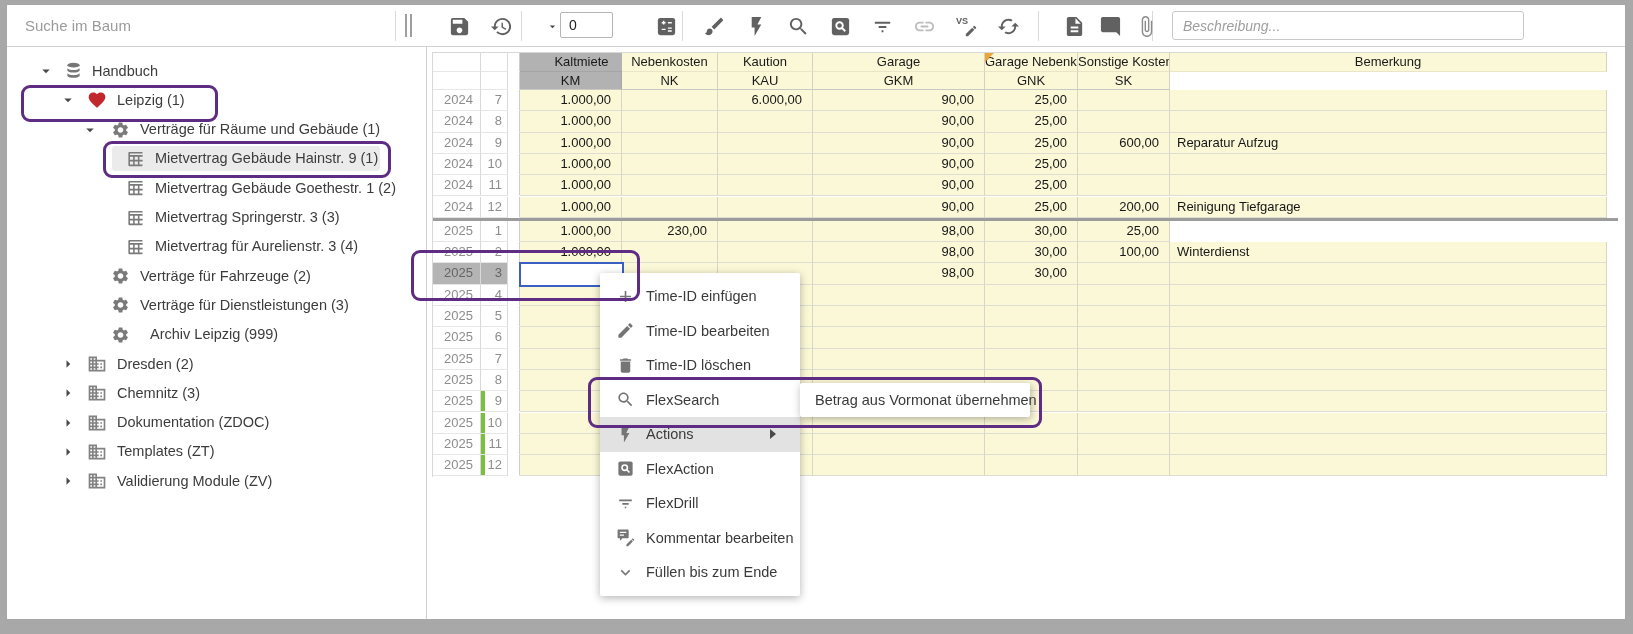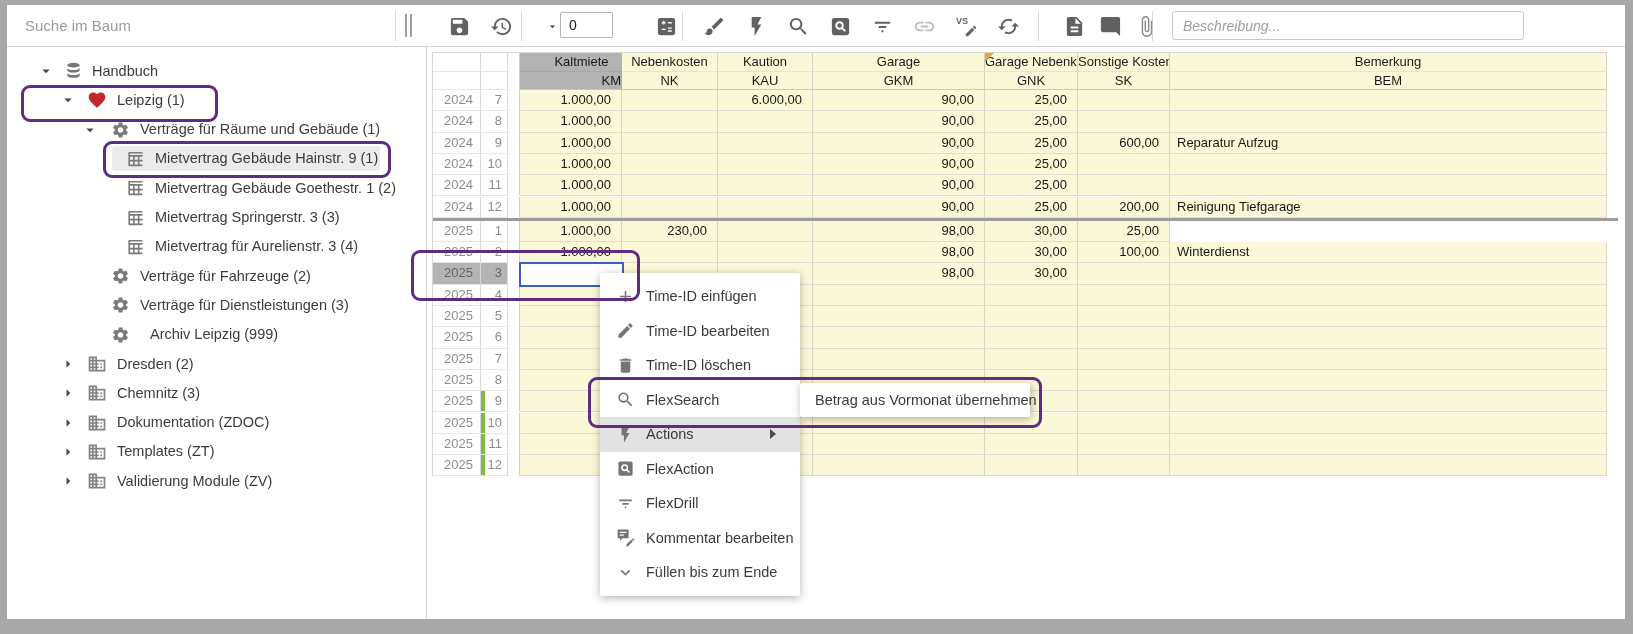--- a/index.html
+++ b/index.html
@@ -347,27 +347,26 @@
       <div class="gc chy hselc" style="left: 520px; top: 53px; width: 124px; height: 18.5px; line-height: 17.5px;">Kaltmiete</div>
       <div class="gc chy" style="left: 622px; top: 53px; width: 96px; height: 18.5px; line-height: 17.5px;">Nebenkosten</div>
       <div class="gc chy" style="left: 718px; top: 53px; width: 95px; height: 18.5px; line-height: 17.5px;">Kaution</div>
       <div class="gc chy" style="left: 813px; top: 53px; width: 172px; height: 18.5px; line-height: 17.5px;">Garage</div>
       <div class="gc chy" style="left: 985px; top: 53px; width: 93px; height: 18.5px; line-height: 17.5px;">Garage Nebenkost<div class="cmark"></div></div>
       <div class="gc chy" style="left: 1078px; top: 53px; width: 92px; height: 18.5px; line-height: 17.5px;">Sonstige Kosten</div>
       <div class="gc chy" style="left: 1170px; top: 53px; width: 437px; height: 18.5px; line-height: 17.5px;">Bemerkung</div>
       <div class="gc crh" style="left: 433px; top: 71.5px; width: 48px; height: 18.5px; line-height: 17.5px;"></div>
       <div class="gc crh" style="left: 481px; top: 71.5px; width: 27px; height: 18.5px; line-height: 17.5px;"></div>
       <div class="gc csp" style="left: 508px; top: 71.5px; width: 12px; height: 18.5px; line-height: 17.5px;"></div>
-      <div class="gc chy chy2 hselc" style="left: 520px; top: 71.5px; width: 102px; height: 18.5px; line-height: 17.5px; text-align: right;">KM</div>
+      <div class="gc chy chy2 hselc" style="left: 520px; top: 71.5px; width: 102px; height: 18.5px; line-height: 17.5px;">KM</div>
       <div class="gc chy chy2" style="left: 622px; top: 71.5px; width: 96px; height: 18.5px; line-height: 17.5px;">NK</div>
       <div class="gc chy chy2" style="left: 718px; top: 71.5px; width: 95px; height: 18.5px; line-height: 17.5px;">KAU</div>
       <div class="gc chy chy2" style="left: 813px; top: 71.5px; width: 172px; height: 18.5px; line-height: 17.5px;">GKM</div>
       <div class="gc chy chy2" style="left: 985px; top: 71.5px; width: 93px; height: 18.5px; line-height: 17.5px;">GNK</div>
       <div class="gc chy chy2" style="left: 1078px; top: 71.5px; width: 92px; height: 18.5px; line-height: 17.5px;">SK</div>
-      <div class="gc chy chy2" style="left: 1170px; top: 71.5px; width: 437px; height: 18.5px; line-height: 17.5px;">BEM</div>
       <div class="gc crh yr" style="left: 433px; top: 90px; width: 48px; height: 21.3px; line-height: 20.3px;">2024</div>
       <div class="gc crh mo" style="left: 481px; top: 90px; width: 27px; height: 21.3px; line-height: 20.3px;">7</div>
       <div class="gc csp" style="left: 508px; top: 90px; width: 12px; height: 21.3px; line-height: 20.3px;"></div>
       <div class="gc cy num" style="left: 520px; top: 90px; width: 102px; height: 21.3px; line-height: 20.3px;">1.000,00</div>
       <div class="gc cy num" style="left: 622px; top: 90px; width: 96px; height: 21.3px; line-height: 20.3px;"></div>
       <div class="gc cy num" style="left: 718px; top: 90px; width: 95px; height: 21.3px; line-height: 20.3px;">6.000,00</div>
       <div class="gc cy num" style="left: 813px; top: 90px; width: 172px; height: 21.3px; line-height: 20.3px;">90,00</div>
       <div class="gc cy num" style="left: 985px; top: 90px; width: 93px; height: 21.3px; line-height: 20.3px;">25,00</div>
       <div class="gc cy num" style="left: 1078px; top: 90px; width: 92px; height: 21.3px; line-height: 20.3px;"></div>
       <div class="gc cy txt" style="left: 1170px; top: 90px; width: 437px; height: 21.3px; line-height: 20.3px;"></div>

